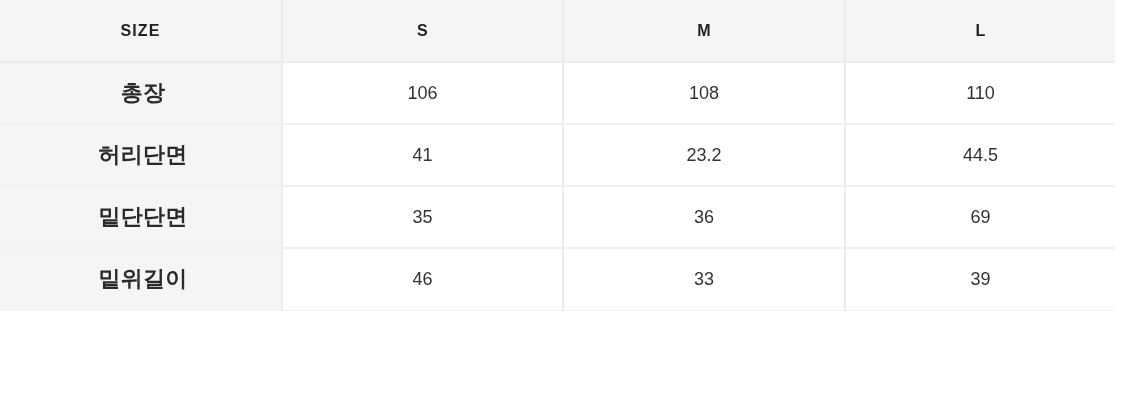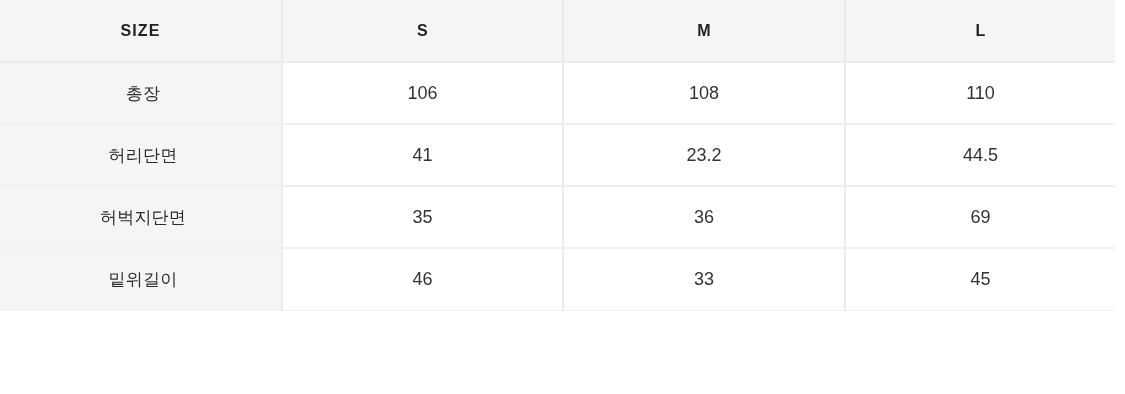--- a/index.html
+++ b/index.html
@@ -60,22 +60,22 @@
   }
 
   table.size-table thead th.head-label {
     letter-spacing: 1.1px;
   }
 
   
   table.size-table tbody th.row-label {
     background: #f5f5f5;
     color: #2a2a2a;
-    font-weight: normal;
-    font-size: 17px;
+    font-weight: bold;
+    font-size: 22px;
     letter-spacing: 0.2px;
     padding-left: 11px;
   }
 
   
   table.size-table tbody td.value-cell {
     background: #ffffff;
     color: #333333;
     font-weight: normal;
     font-size: 18px;
@@ -118,28 +118,28 @@
         <td class="value-cell">108</td>
         <td class="value-cell">110</td>
       </tr>
       <tr>
         <th class="row-label">허리단면</th>
         <td class="value-cell">41</td>
         <td class="value-cell">23.2</td>
         <td class="value-cell">44.5</td>
       </tr>
       <tr>
-        <th class="row-label">허벅지단면</th>
+        <th class="row-label">밑단단면</th>
         <td class="value-cell">35</td>
         <td class="value-cell">36</td>
         <td class="value-cell">69</td>
       </tr>
       <tr>
         <th class="row-label">밑위길이</th>
         <td class="value-cell">46</td>
         <td class="value-cell">33</td>
-        <td class="value-cell">45</td>
+        <td class="value-cell">39</td>
       </tr>
     </tbody>
   </table>
 </div>
 
 <div class="below-fold"></div>
 
 </body></html>

